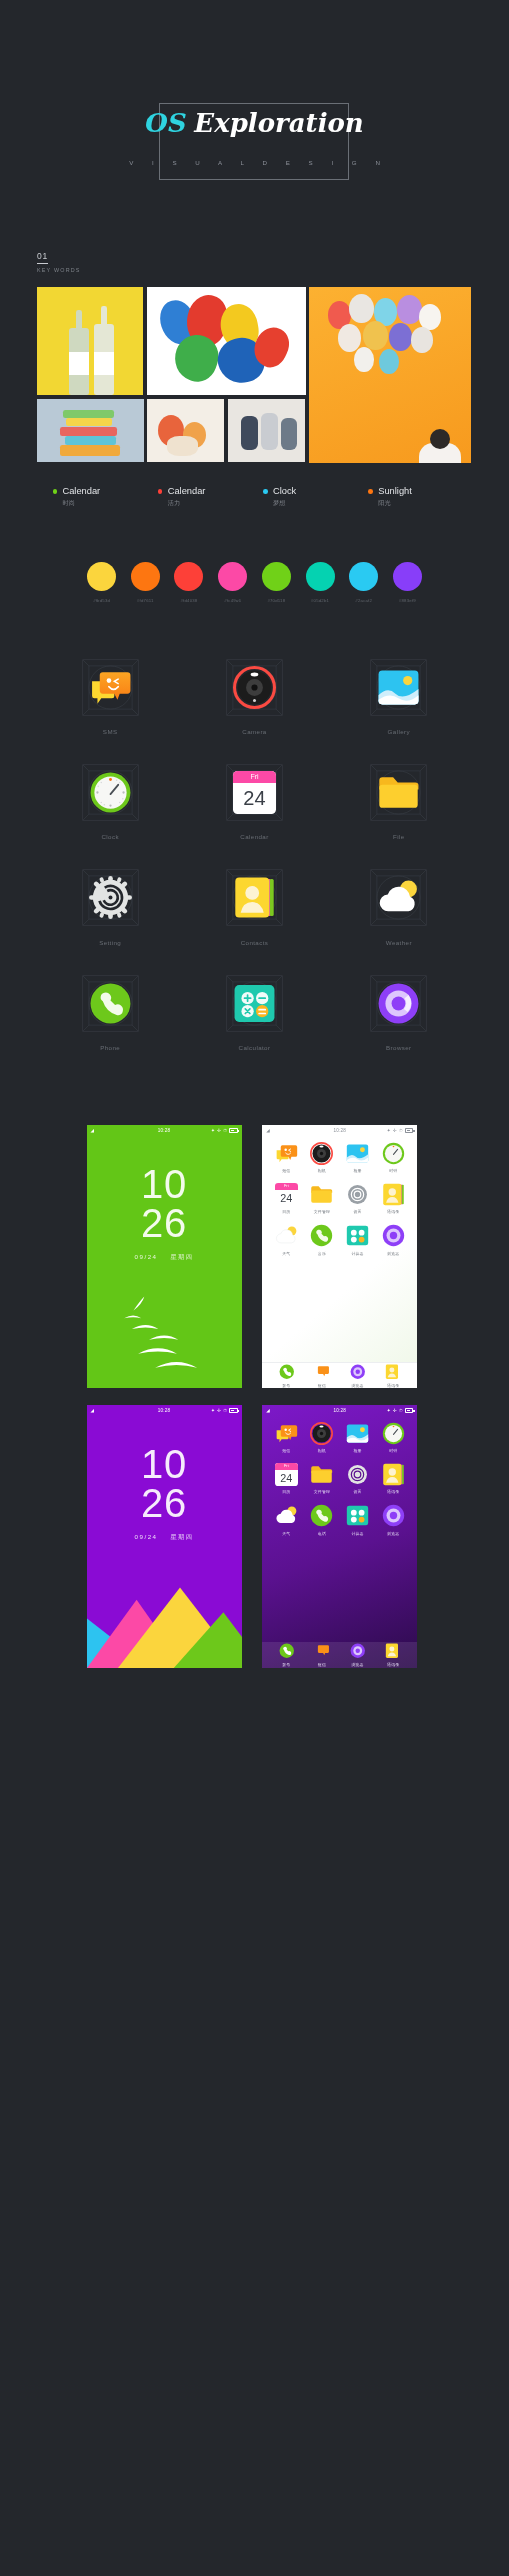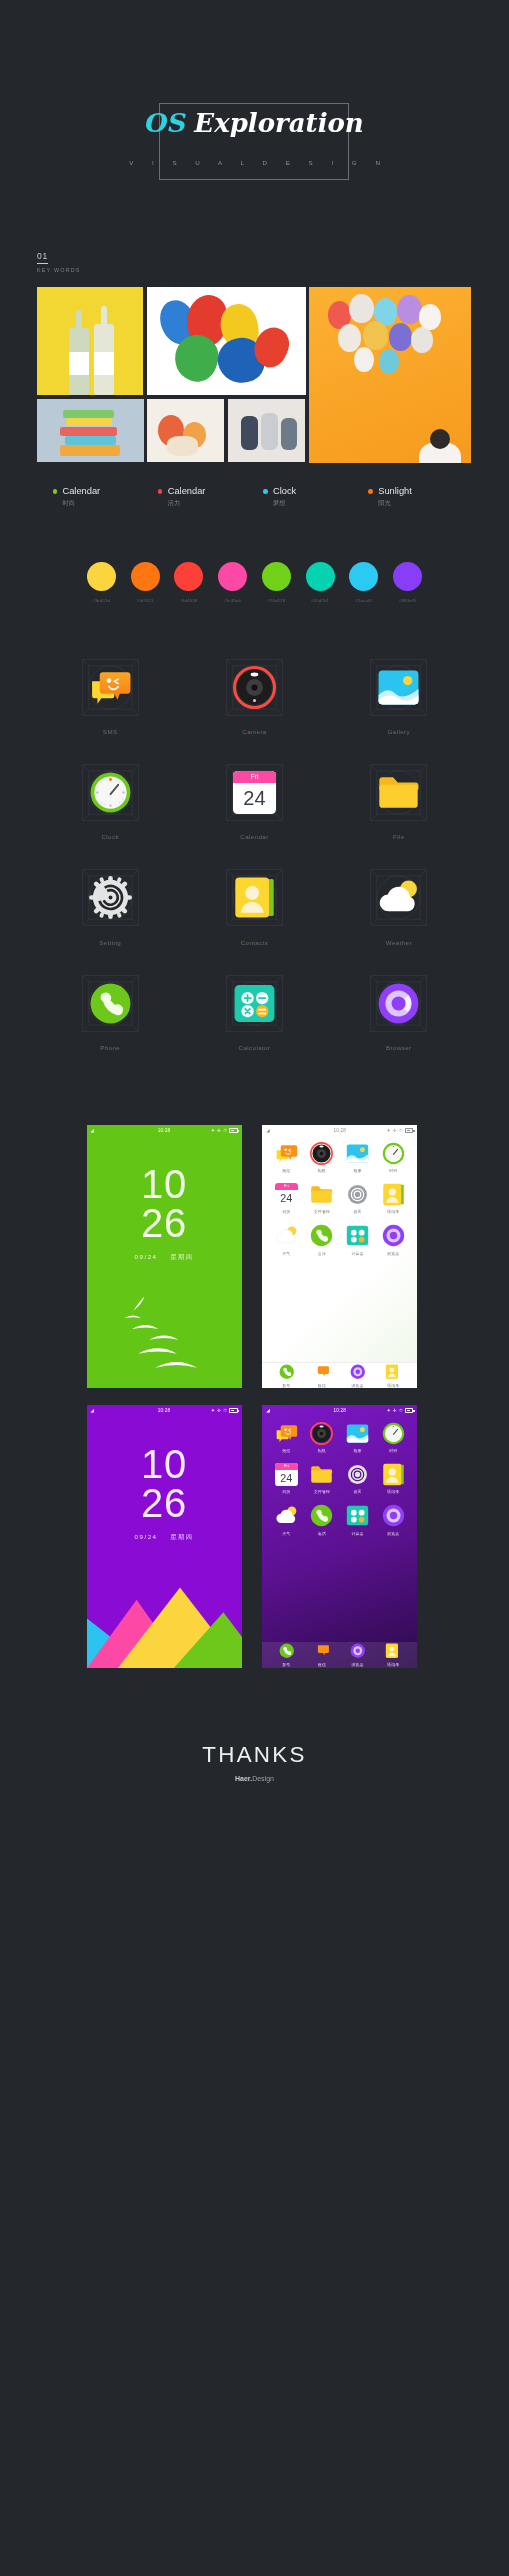--- a/index.html
+++ b/index.html
@@ -945,21 +945,15 @@
                 <rect x="3" y="2" width="44" height="52" rx="5" fill="#fcd730"></rect>
                 <circle cx="25" cy="22" r="9" fill="#fdf3d2"></circle>
                 <path d="M10 48q3-14 15-14t15 14z" fill="#fdf3d2"></path>
               </svg></div>
           <div class="hg-label" style="color:#e6dcf5">通讯录</div>
         </div>
       </div>
     </div>
   </div>
 
-  <div class="footer">
-    <div class="thanks">THANKS</div>
-    <div class="footer-sub">
-      <b>Haer.</b><span>Design</span>
-    </div>
-  </div>
 
 </div>
 
 
 </body></html>

